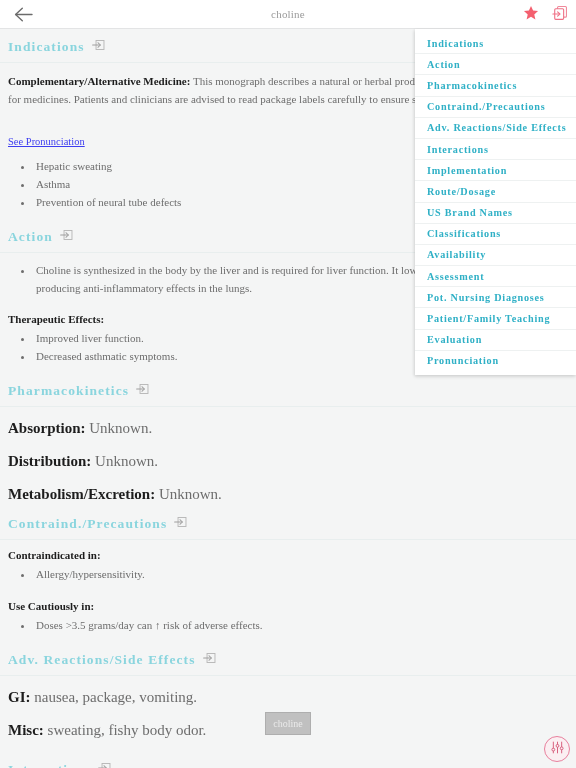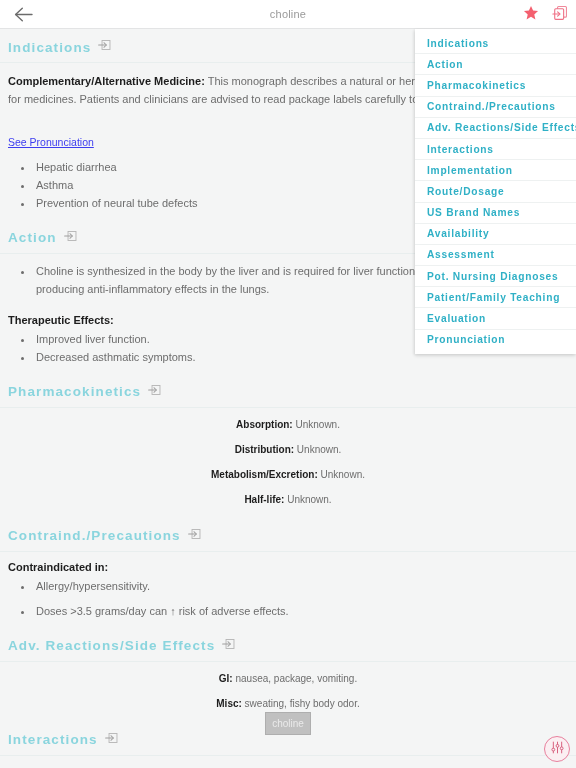--- a/index.html
+++ b/index.html
@@ -2,21 +2,21 @@
 <html><head>
 <meta charset="utf-8">
 <style>
   * { box-sizing: border-box; margin: 0; padding: 0; }
   html, body {
     width: 576px; height: 768px;
     font-family: "Liberation Sans", sans-serif;
     background: #f4f5f5;
     overflow: hidden;
   }
-  #app { position: relative; width: 576px; height: 768px; background: #22c55e; }
+  #app { position: relative; width: 576px; height: 768px; background: #22c55e; font-family: Liberation Serif, serif; }
 
   
   .topbar {
     position: absolute; top: 0; left: 0; width: 576px; height: 29px;
     background: #ffffff;
     border-bottom: 1px solid #e3e4e5;
     display: flex; align-items: center;
   }
   .back-btn {
     width: 46px; height: 29px; display: flex; align-items: center; justify-content: center;
@@ -68,23 +68,22 @@
   ul.bullets {
     margin: 5px 0 7px 0;
     padding-left: 34px;
   }
   ul.bullets li {
     font-size: 11px; color: #6d6d6d; line-height: 1.62;
     list-style: disc;
     padding-left: 2px;
   }
   .kv {
-    font-size: 10px; color: #6d6d6d; line-height: 1.6;
+    font-size: 15px; color: #6d6d6d; line-height: 1.6;
     padding: 9px 8px 0 8px;
-    text-align: center;
   }
   .kv b { color: #1d1d1d; font-weight: bold; }
   .sub-head {
     font-size: 11px; color: #1d1d1d; font-weight: bold;
     padding: 9px 8px 0 8px;
   }
 
   
   .dropdown {
     position: absolute; top: 29px; left: 415px; width: 161px;
@@ -175,21 +174,21 @@
           <path d="M7.6 6.1 L10.8 9.0 L7.6 11.9" fill="none" stroke="#9e9e9e" stroke-width="1.3" stroke-linecap="round" stroke-linejoin="round"></path>
         </svg>
       </span>
     </div>
     <p class="lead">
       <span class="strong">Complementary/Alternative Medicine:</span><span> This monograph describes a natural or herbal product th</span><br>
       <span>for medicines. Patients and clinicians are advised to read package labels carefully to ensure safe a</span>
     </p>
     <a class="pron-link">See Pronunciation</a>
     <ul class="bullets">
-      <li>Hepatic diarrhea</li>
+      <li>Hepatic sweating</li>
       <li>Asthma</li>
       <li>Prevention of neural tube defects</li>
     </ul>
 
     
     <div class="section-head">
       <span class="title">Action</span>
       <span class="jump-icon">
         <svg width="14" height="14" viewBox="0 0 18 18">
           <rect x="5.2" y="3.2" width="10.2" height="11.6" fill="none" stroke="#b6b6b6" stroke-width="1.2"></rect>
@@ -214,37 +213,37 @@
         <svg width="14" height="14" viewBox="0 0 18 18">
           <rect x="5.2" y="3.2" width="10.2" height="11.6" fill="none" stroke="#b6b6b6" stroke-width="1.2"></rect>
           <line x1="0.8" y1="9.0" x2="10.5" y2="9.0" stroke="#9e9e9e" stroke-width="1.3" stroke-linecap="round"></line>
           <path d="M7.6 6.1 L10.8 9.0 L7.6 11.9" fill="none" stroke="#9e9e9e" stroke-width="1.3" stroke-linecap="round" stroke-linejoin="round"></path>
         </svg>
       </span>
     </div>
     <div class="kv"><b>Absorption:</b><span> Unknown.</span></div>
     <div class="kv"><b>Distribution:</b><span> Unknown.</span></div>
     <div class="kv"><b>Metabolism/Excretion:</b><span> Unknown.</span></div>
-    <div class="kv" style="padding-bottom:10px"><b>Half-life:</b><span> Unknown.</span></div>
 
     
     <div class="section-head">
       <span class="title">Contraind./Precautions</span>
       <span class="jump-icon">
         <svg width="14" height="14" viewBox="0 0 18 18">
           <rect x="5.2" y="3.2" width="10.2" height="11.6" fill="none" stroke="#b6b6b6" stroke-width="1.2"></rect>
           <line x1="0.8" y1="9.0" x2="10.5" y2="9.0" stroke="#9e9e9e" stroke-width="1.3" stroke-linecap="round"></line>
           <path d="M7.6 6.1 L10.8 9.0 L7.6 11.9" fill="none" stroke="#9e9e9e" stroke-width="1.3" stroke-linecap="round" stroke-linejoin="round"></path>
         </svg>
       </span>
     </div>
     <div class="sub-head">Contraindicated in:</div>
     <ul class="bullets">
       <li>Allergy/hypersensitivity.</li>
     </ul>
+    <div class="sub-head">Use Cautiously in:</div>
     <ul class="bullets">
       <li>Doses &gt;3.5 grams/day can ↑ risk of adverse effects.</li>
     </ul>
 
     
     <div class="section-head">
       <span class="title">Adv. Reactions/Side Effects</span>
       <span class="jump-icon">
         <svg width="14" height="14" viewBox="0 0 18 18">
           <rect x="5.2" y="3.2" width="10.2" height="11.6" fill="none" stroke="#b6b6b6" stroke-width="1.2"></rect>
@@ -276,20 +275,21 @@
   <div class="dropdown">
     <div class="dropdown-item">Indications</div>
     <div class="dropdown-item">Action</div>
     <div class="dropdown-item">Pharmacokinetics</div>
     <div class="dropdown-item">Contraind./Precautions</div>
     <div class="dropdown-item">Adv. Reactions/Side Effects</div>
     <div class="dropdown-item">Interactions</div>
     <div class="dropdown-item">Implementation</div>
     <div class="dropdown-item">Route/Dosage</div>
     <div class="dropdown-item">US Brand Names</div>
+    <div class="dropdown-item">Classifications</div>
     <div class="dropdown-item">Availability</div>
     <div class="dropdown-item">Assessment</div>
     <div class="dropdown-item">Pot. Nursing Diagnoses</div>
     <div class="dropdown-item">Patient/Family Teaching</div>
     <div class="dropdown-item">Evaluation</div>
     <div class="dropdown-item">Pronunciation</div>
   </div>
 
   <div class="toast">choline</div>
 

